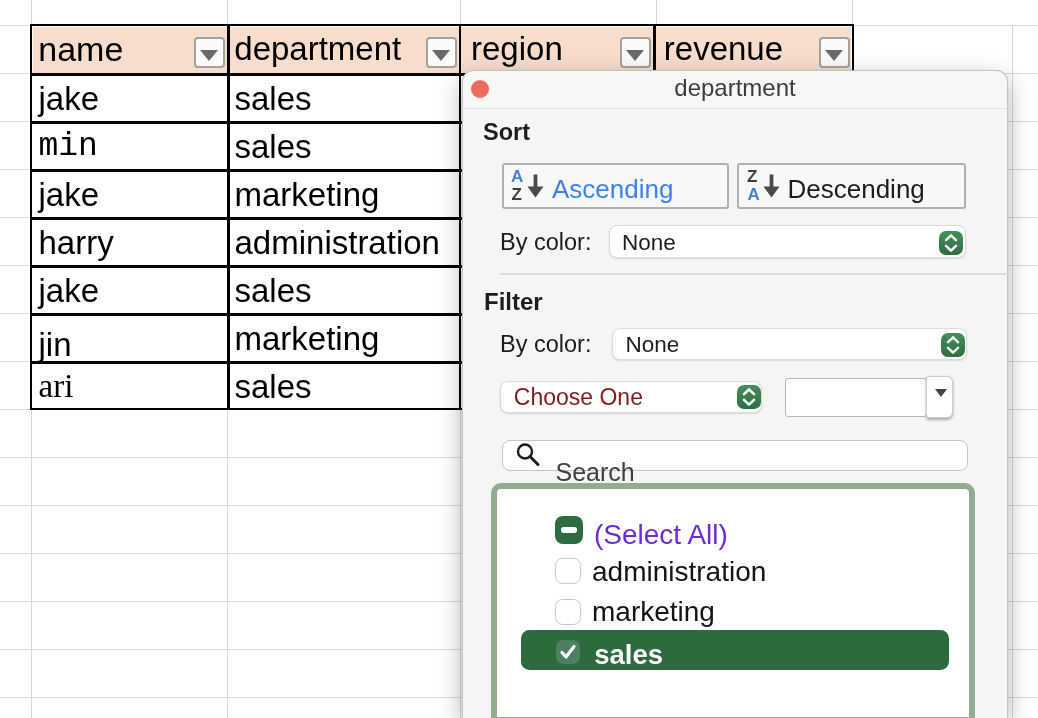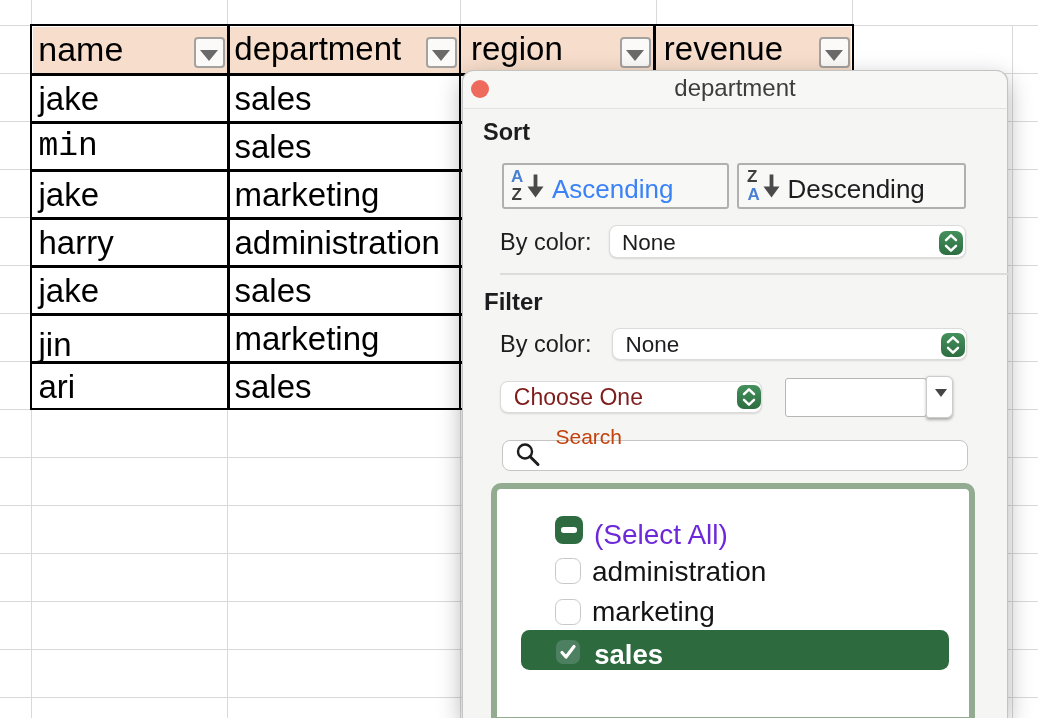--- a/index.html
+++ b/index.html
@@ -52,21 +52,21 @@
 <div class="t" style="left:38.5px;top:127.9px;font-size:33px;font-family:Liberation Mono, monospace;">min</div>
 <div class="t" style="left:234.5px;top:127.9px;font-size:33px;">sales</div>
 <div class="t" style="left:38.5px;top:175.9px;font-size:33px;">jake</div>
 <div class="t" style="left:234.5px;top:175.9px;font-size:33px;">marketing</div>
 <div class="t" style="left:38.5px;top:223.9px;font-size:33px;">harry</div>
 <div class="t" style="left:234.5px;top:223.9px;font-size:33px;">administration</div>
 <div class="t" style="left:38.5px;top:271.9px;font-size:33px;">jake</div>
 <div class="t" style="left:234.5px;top:271.9px;font-size:33px;">sales</div>
 <div class="t" style="left:38.5px;top:319.9px;font-size:33px;margin-top:6px;">jin</div>
 <div class="t" style="left:234.5px;top:319.9px;font-size:33px;">marketing</div>
-<div class="t" style="left:38.5px;top:367.9px;font-size:33px;">ari</div>
+<div class="t" style="left:38.5px;top:367.9px;font-size:33px;font-family:Liberation Serif, serif;">ari</div>
 <div class="t" style="left:234.5px;top:367.9px;font-size:33px;">sales</div>
 <div class="a" style="left:462px;top:70px;width:546px;height:648px;background:#f5f5f4;border:1px solid #c3c3c1;border-bottom:none;border-radius:12px 12px 0 0;box-shadow:0 8px 24px rgba(0,0,0,.30)"></div>
 <div class="a" style="left:462px;top:70px;width:546px;height:38.5px;background:#f7f7f6;border:1px solid #c3c3c1;border-bottom:1px solid #e2e2e1;border-radius:12px 12px 0 0"></div>
 <div class="a" style="left:470.5px;top:80px;width:18px;height:18px;border-radius:50%;background:#ed6a5d"></div>
 <div class="t" style="left:462px;top:74px;width:546px;text-align:center;font-size:24px;color:#3d3d3d">department</div>
 <div class="t" style="left:483px;top:118.8px;font-size:23.5px;font-weight:bold;color:#1d1d1f">Sort</div>
 <div style="position:absolute;background:#f8f8f7;border:2px solid #b2b0ae;border-radius:3px;left:501.5px;top:162.5px;width:227px;height:46px"></div>
 <div style="position:absolute;background:#f8f8f7;border:2px solid #b2b0ae;border-radius:3px;left:737px;top:162.5px;width:229px;height:46px"></div>
 <svg class="a" style="left:511px;top:167px" width="40" height="36" viewBox="0 0 40 36">
 <text x="0" y="14.5" font-family="Liberation Sans" font-size="17" font-weight="bold" fill="#4a80d1">A</text>
@@ -116,21 +116,21 @@
 <path d="M7 14.8 L12 19.6 L17 14.8" stroke="#fff" stroke-width="2.5" fill="none" stroke-linecap="round" stroke-linejoin="round"></path>
 </svg>
 <div class="a" style="left:784.5px;top:377.5px;width:142px;height:39px;background:#fff;border:1.5px solid #b6b6b4;border-radius:3px"></div>
 <div class="a" style="left:925.5px;top:375.5px;width:27px;height:42.5px;background:#fff;border:1px solid #cccccb;border-radius:3px 6px 6px 3px;box-shadow:0 1.5px 3px rgba(0,0,0,.30)"></div>
 <div class="a" style="left:934.8px;top:389px;width:0;height:0;border-left:6.2px solid transparent;border-right:6.2px solid transparent;border-top:8px solid #454545"></div>
 <div class="a" style="left:502px;top:439.5px;width:466px;height:31.5px;background:#fff;border:1.5px solid #c5c5c3;border-radius:8px"></div>
 <svg class="a" style="left:514px;top:441px" width="28" height="28" viewBox="0 0 28 28">
 <circle cx="11" cy="10.5" r="7" stroke="#1c1c1c" stroke-width="2.4" fill="none"></circle>
 <path d="M16 15.5 L24 23.5" stroke="#1c1c1c" stroke-width="3" stroke-linecap="round"></path>
 </svg>
-<div class="t" style="left:555.5px;top:425px;font-size:21px;color:#c2410c">Search</div>
+<div class="t" style="left:555.5px;top:458px;font-size:25px;color:#404040">Search</div>
 <div class="a" style="left:491px;top:482.5px;width:484px;height:240px;background:#fff;border:6px solid #93ac91;border-radius:10px 10px 0 0"></div>
 <div class="a" style="left:554.5px;top:515.5px;width:28px;height:28.5px;background:#2e6b40;border-radius:8px"></div>
 <div class="a" style="left:560.5px;top:527px;width:16.5px;height:5.5px;background:#fff;border-radius:2.75px"></div>
 <div class="t" style="left:594px;top:519.2px;font-size:28px;color:#6d28d9">(Select All)</div>
 <div style="position:absolute;width:26px;height:26px;background:#fff;border:1.5px solid #c8c8c6;border-radius:7.5px;left:555px;top:557.5px"></div>
 <div class="t" style="left:592px;top:556.2px;font-size:28px;color:#141414">administration</div>
 <div style="position:absolute;width:26px;height:26px;background:#fff;border:1.5px solid #c8c8c6;border-radius:7.5px;left:555px;top:598.5px"></div>
 <div class="t" style="left:592px;top:595.7px;font-size:28px;color:#141414">marketing</div>
 <div class="a" style="left:520.5px;top:630px;width:428px;height:39.5px;background:#2d6a3e;border-radius:8.5px"></div>
 <div class="a" style="left:556px;top:639.5px;width:24px;height:24px;background:#4d8060;border-radius:7px"></div>

